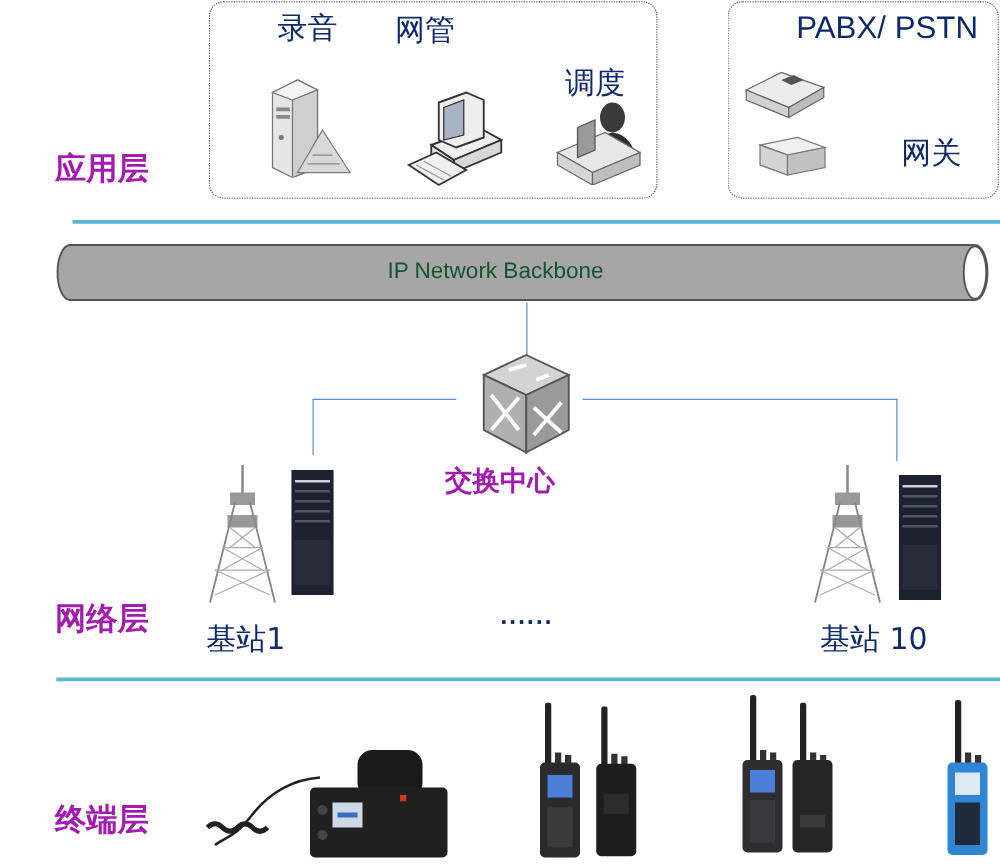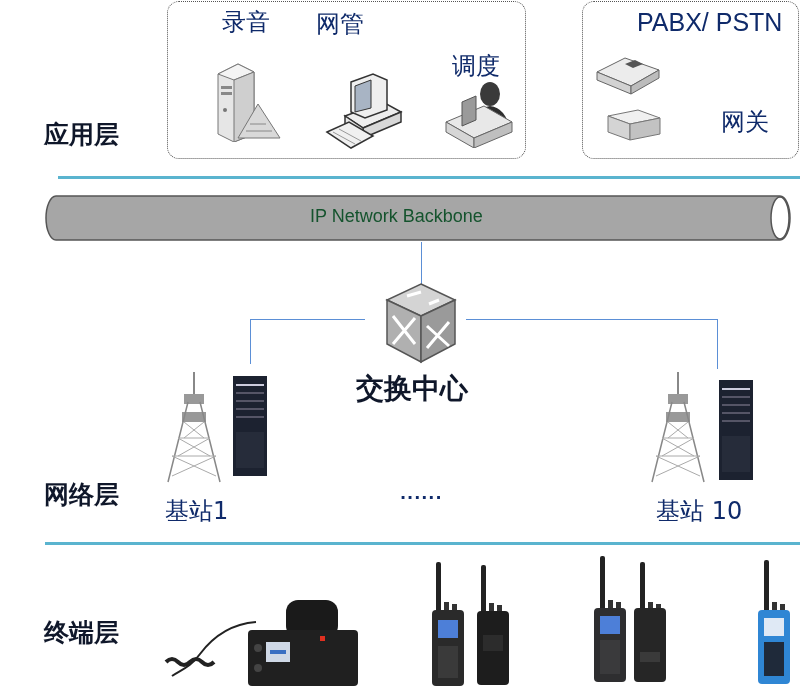--- a/index.html
+++ b/index.html
@@ -1,18 +1,18 @@
 <!DOCTYPE html>
 <html><head>
 <meta charset="utf-8">
 <style>
   html, body { margin:0; padding:0; background:#fff; }
   body { width:800px; height:692px; position:relative; overflow:hidden; font-family:"DejaVu Sans", sans-serif; }
   .abs { position:absolute; }
-  .layer-label { position:absolute; font-size:25px; font-weight:bold; color:#0f172a; letter-spacing:0px; }
+  .layer-label { position:absolute; font-size:25px; font-weight:bold; color:#a21caf; letter-spacing:0px; }
   .item-label { position:absolute; font-size:24px; color:#0f2a6a; }
   .dotted-box { position:absolute; border:1.5px dotted #555; border-radius:12px; background:#fff; }
   .sep { position:absolute; height:3px; background:#5ab4cf; }
   .line { position:absolute; background:#5b8fd6; }
   .pipe-text { position:absolute; color:#14532d; font-size:18px; font-family:"Liberation Sans", sans-serif; }
 </style>
 </head>
 <body>
 
 <div class="dotted-box" style="left:167px; top:1px; width:357px; height:156px;"></div>
@@ -87,21 +87,21 @@
 <div class="line" style="left:717px; top:319px; width:1px; height:50px;"></div>
 
 <svg class="abs" style="left:383px; top:282px;" width="76" height="84" viewBox="0 0 76 84">
   <polygon points="38,2 72,18 38,34 4,18" fill="#d4d4d4" stroke="#555" stroke-width="1.5"></polygon>
   <polygon points="4,18 38,34 38,80 4,62" fill="#b0b0b0" stroke="#555" stroke-width="1.5"></polygon>
   <polygon points="38,34 72,18 72,62 38,80" fill="#9a9a9a" stroke="#555" stroke-width="1.5"></polygon>
   <path d="M24,14 L38,10 M46,22 L56,18" stroke="#fff" stroke-width="3"></path>
   <path d="M10,34 L32,62 M10,62 L32,36" stroke="#fff" stroke-width="3"></path>
   <path d="M44,44 L66,64 M44,66 L66,40" stroke="#fff" stroke-width="3"></path>
 </svg>
-<div class="layer-label" style="left:356px; top:370px; font-size:28px;">交换中心</div>
+<div class="layer-label" style="left:356px; top:370px; font-size:22px;">交换中心</div>
 
 <svg class="abs" style="left:164px; top:372px;" width="60" height="112" viewBox="0 0 60 112">
   <line x1="30" y1="0" x2="30" y2="30" stroke="#888" stroke-width="2"></line>
   <rect x="20" y="22" width="20" height="10" fill="#999"></rect>
   <rect x="18" y="40" width="24" height="10" fill="#999"></rect>
   <path d="M24,30 L4,110 M36,30 L56,110" stroke="#888" stroke-width="1.5" fill="none"></path>
   <path d="M20,50 L40,66 M40,50 L20,66 M14,66 L46,84 M46,66 L14,84 M8,84 L52,104 M52,84 L8,104" stroke="#aaa" stroke-width="1" fill="none"></path>
   <line x1="14" y1="66" x2="46" y2="66" stroke="#aaa"></line>
   <line x1="8" y1="84" x2="52" y2="84" stroke="#aaa"></line>
 </svg>
@@ -135,21 +135,21 @@
   <rect x="3" y="32" width="28" height="2" fill="#556"></rect>
   <rect x="3" y="40" width="28" height="2" fill="#556"></rect>
   <rect x="3" y="56" width="28" height="36" fill="#262c3a"></rect>
 </svg>
 <div class="item-label" style="left:656px; top:495px;">基站 10</div>
 
 <div class="layer-label" style="left:44px; top:478px;">网络层</div>
 
 <div class="sep" style="left:45px; top:542px; width:755px;"></div>
 
-<div class="layer-label" style="left:44px; top:616px;">终端层</div>
+<div class="layer-label" style="left:44px; top:639px;">终端层</div>
 
 <svg class="abs" style="left:160px; top:598px;" width="200" height="92" viewBox="0 0 200 92">
   <path d="M96,24 C70,26 52,40 40,56 C30,70 20,72 12,78" stroke="#222" stroke-width="2" fill="none"></path>
   <path d="M6,64 q6,-6 12,0 q6,6 12,0 q6,-6 12,0 q6,6 12,0" stroke="#222" stroke-width="4" fill="none"></path>
   <rect x="126" y="2" width="52" height="38" rx="12" fill="#1a1a1a"></rect>
   <rect x="88" y="32" width="110" height="56" rx="4" fill="#202020"></rect>
   <rect x="106" y="44" width="24" height="20" fill="#cfd8e6"></rect>
   <rect x="110" y="52" width="16" height="4" fill="#3a6fc2"></rect>
   <circle cx="98" cy="50" r="4" fill="#444"></circle>
   <circle cx="98" cy="70" r="4" fill="#444"></circle>

